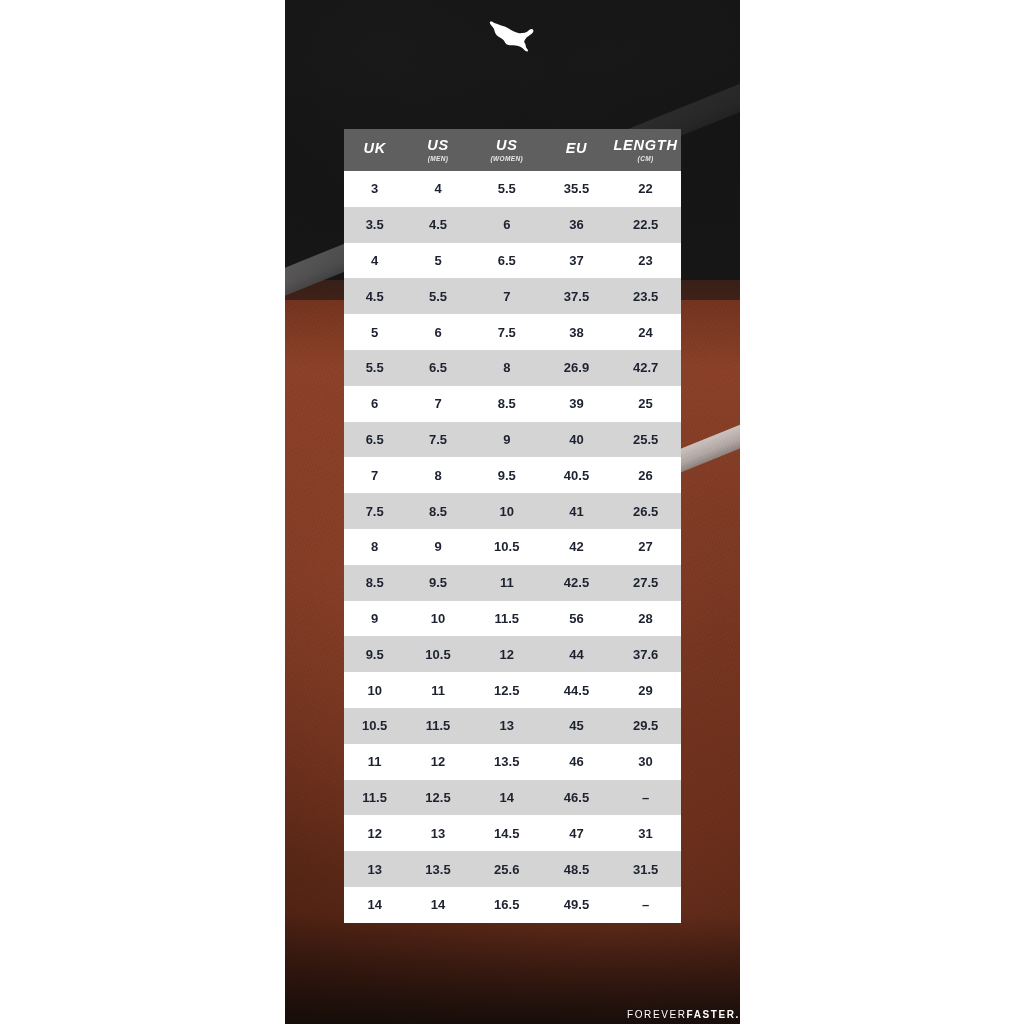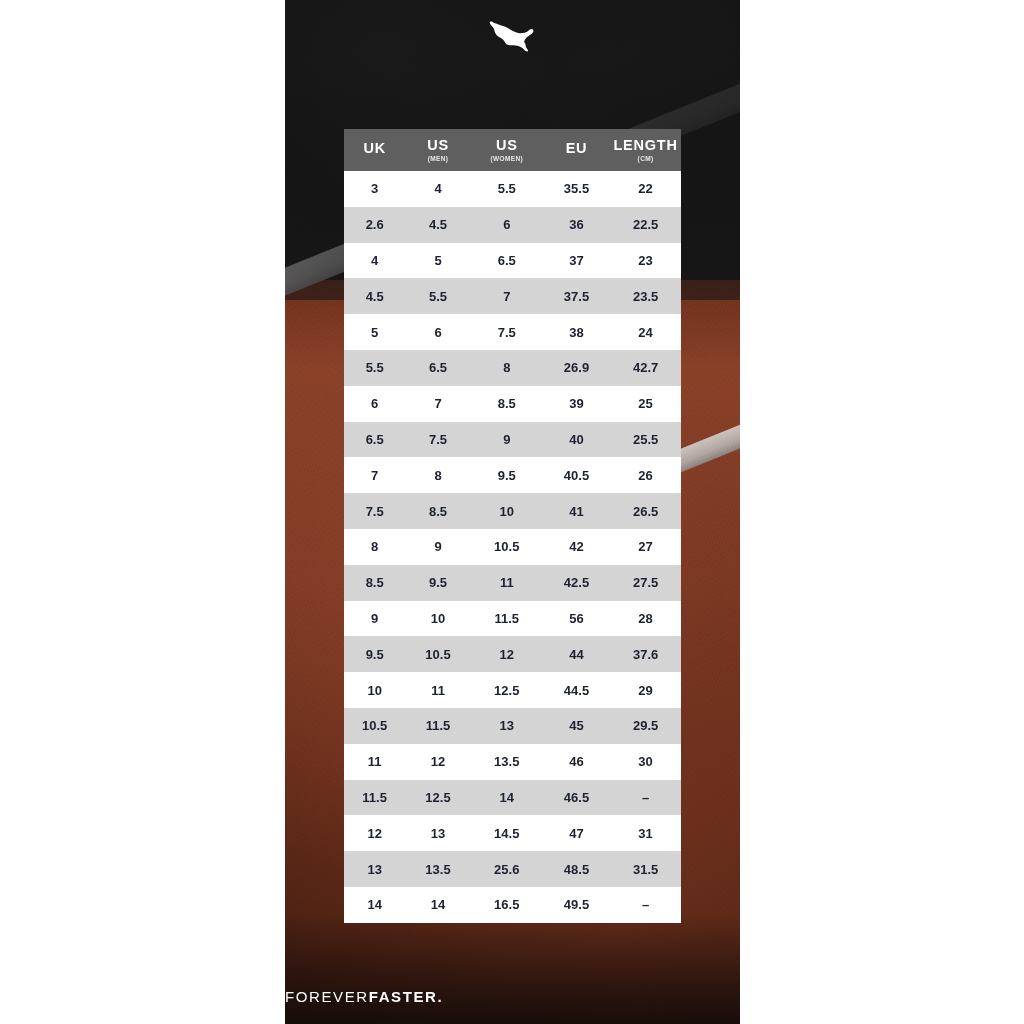--- a/index.html
+++ b/index.html
@@ -139,20 +139,21 @@
 
   table.size-table thead th {
     background: #5f5f5f;
     color: #ffffff;
     height: 42px;
     font-size: 14.5px;
     font-weight: bold;
     letter-spacing: 0.8px;
     vertical-align: middle;
     padding: 0;
+    font-style: italic;
   }
 
   .th-inner {
     display: flex;
     flex-direction: column;
     align-items: center;
     justify-content: center;
     line-height: 1.0;
   }
   .th-sub {
@@ -173,24 +174,24 @@
     padding: 0;
   }
 
   tbody tr.row-light td { background: #ffffff; }
   tbody tr.row-dark  td { background: #d4d4d4; }
 
   .footer-tag {
     position: absolute;
     left: 0;
     right: 0;
-    bottom: 19px;
-    text-align: left;
+    bottom: 4px;
+    text-align: right;
     color: #ffffff;
-    font-size: 15px;
+    font-size: 10px;
     letter-spacing: 1.6px;
     font-family: "Liberation Sans", sans-serif;
   }
   .footer-tag .light { font-weight: normal; }
   .footer-tag .bold  { font-weight: bold; }
 
   
   col.c-uk   { width: 18.2%; }
   col.c-usm  { width: 19.4%; }
   col.c-usw  { width: 21.4%; }
@@ -266,21 +267,21 @@
           </thead>
           <tbody id="size-table-body">
               <tr class="row-light">
                 <td>3</td>
                 <td>4</td>
                 <td>5.5</td>
                 <td>35.5</td>
                 <td>22</td>
               </tr>
               <tr class="row-dark">
-                <td>2.6</td>
+                <td>3.5</td>
                 <td>4.5</td>
                 <td>6</td>
                 <td>36</td>
                 <td>22.5</td>
               </tr>
               <tr class="row-light">
                 <td>4</td>
                 <td>5</td>
                 <td>6.5</td>
                 <td>37</td>

